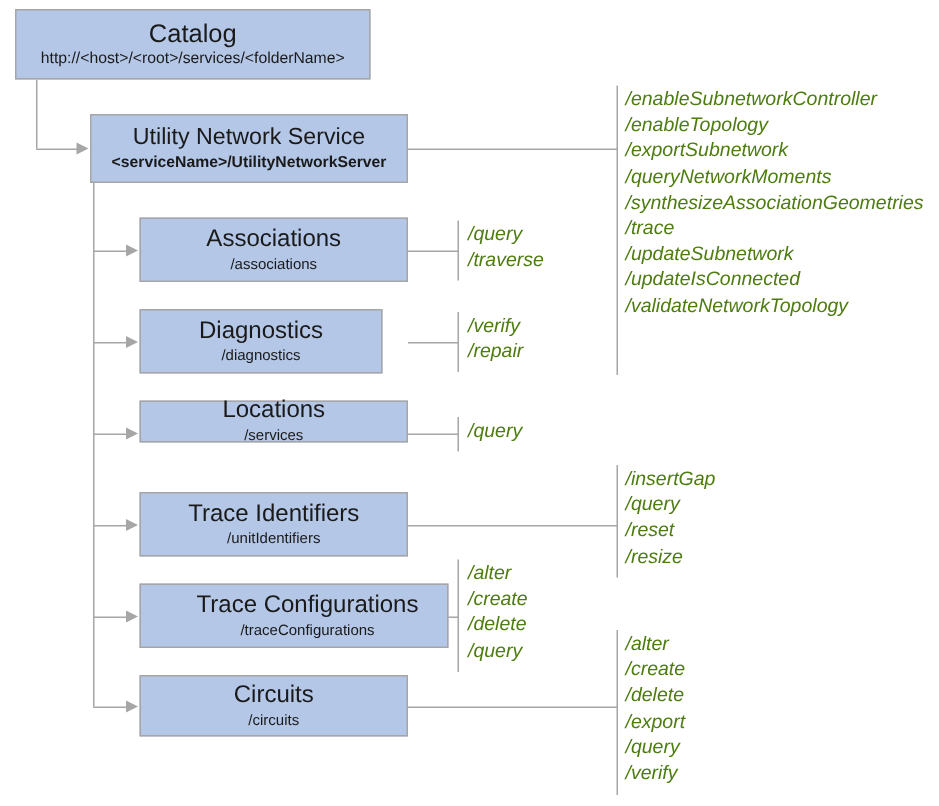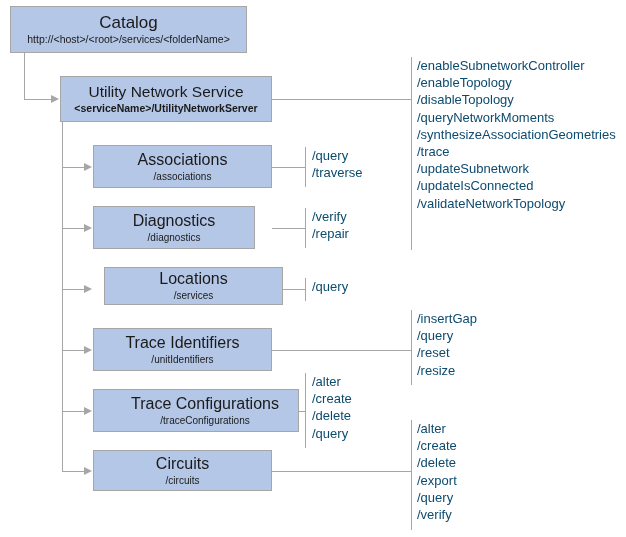--- a/index.html
+++ b/index.html
@@ -72,24 +72,25 @@
   }
   .opbar {
     position: absolute;
     width: 0;
     border-left: 1.5px solid #a6a6a6;
   }
 
   
   .oplist {
     position: absolute;
-    color: #0c4a6e;
+    color: #4d7c0f;
     font-size: 13px;
     line-height: 17.2px;
     white-space: nowrap;
+    font-style: italic;
   }
   .oplist .op { display: block; }
 </style>
 </head>
 <body>
 
 <div id="diagram">
 
   <div class="vline" style="left:24px; top:53px; height:46px;"></div>
   <div class="hline" style="left:24px; top:99px; width:28px;"></div>
@@ -149,21 +150,21 @@
   <div class="node" style="left:93px; top:145px; width:179px; height:43px;">
     <span class="title">Associations</span>
     <span class="path">/associations</span>
   </div>
 
   <div class="node" style="left:93px; top:206px; width:162px; height:43px;">
     <span class="title">Diagnostics</span>
     <span class="path">/diagnostics</span>
   </div>
 
-  <div class="node" style="left:104px; top:267px; width:179px; height:38px;">
+  <div class="node" style="left:93px; top:267px; width:179px; height:28px;">
     <span class="title">Locations</span>
     <span class="path">/services</span>
   </div>
 
   <div class="node" style="left:93px; top:328px; width:179px; height:43px;">
     <span class="title">Trace Identifiers</span>
     <span class="path">/unitIdentifiers</span>
   </div>
 
   <div class="node" style="left:93px; top:389px; width:206px; height:43px;padding-left:18px;">
@@ -172,21 +173,21 @@
   </div>
 
   <div class="node" style="left:93px; top:450px; width:179px; height:41px;">
     <span class="title">Circuits</span>
     <span class="path">/circuits</span>
   </div>
 
   <div class="oplist" style="left:417px; top:57px;">
       <span class="op">/enableSubnetworkController</span>
       <span class="op">/enableTopology</span>
-      <span class="op">/disableTopology</span>
+      <span class="op">/exportSubnetwork</span>
       <span class="op">/queryNetworkMoments</span>
       <span class="op">/synthesizeAssociationGeometries</span>
       <span class="op">/trace</span>
       <span class="op">/updateSubnetwork</span>
       <span class="op">/updateIsConnected</span>
       <span class="op">/validateNetworkTopology</span>
     </div>
 
   <div class="oplist" style="left:312px; top:147px;">
       <span class="op">/query</span>

